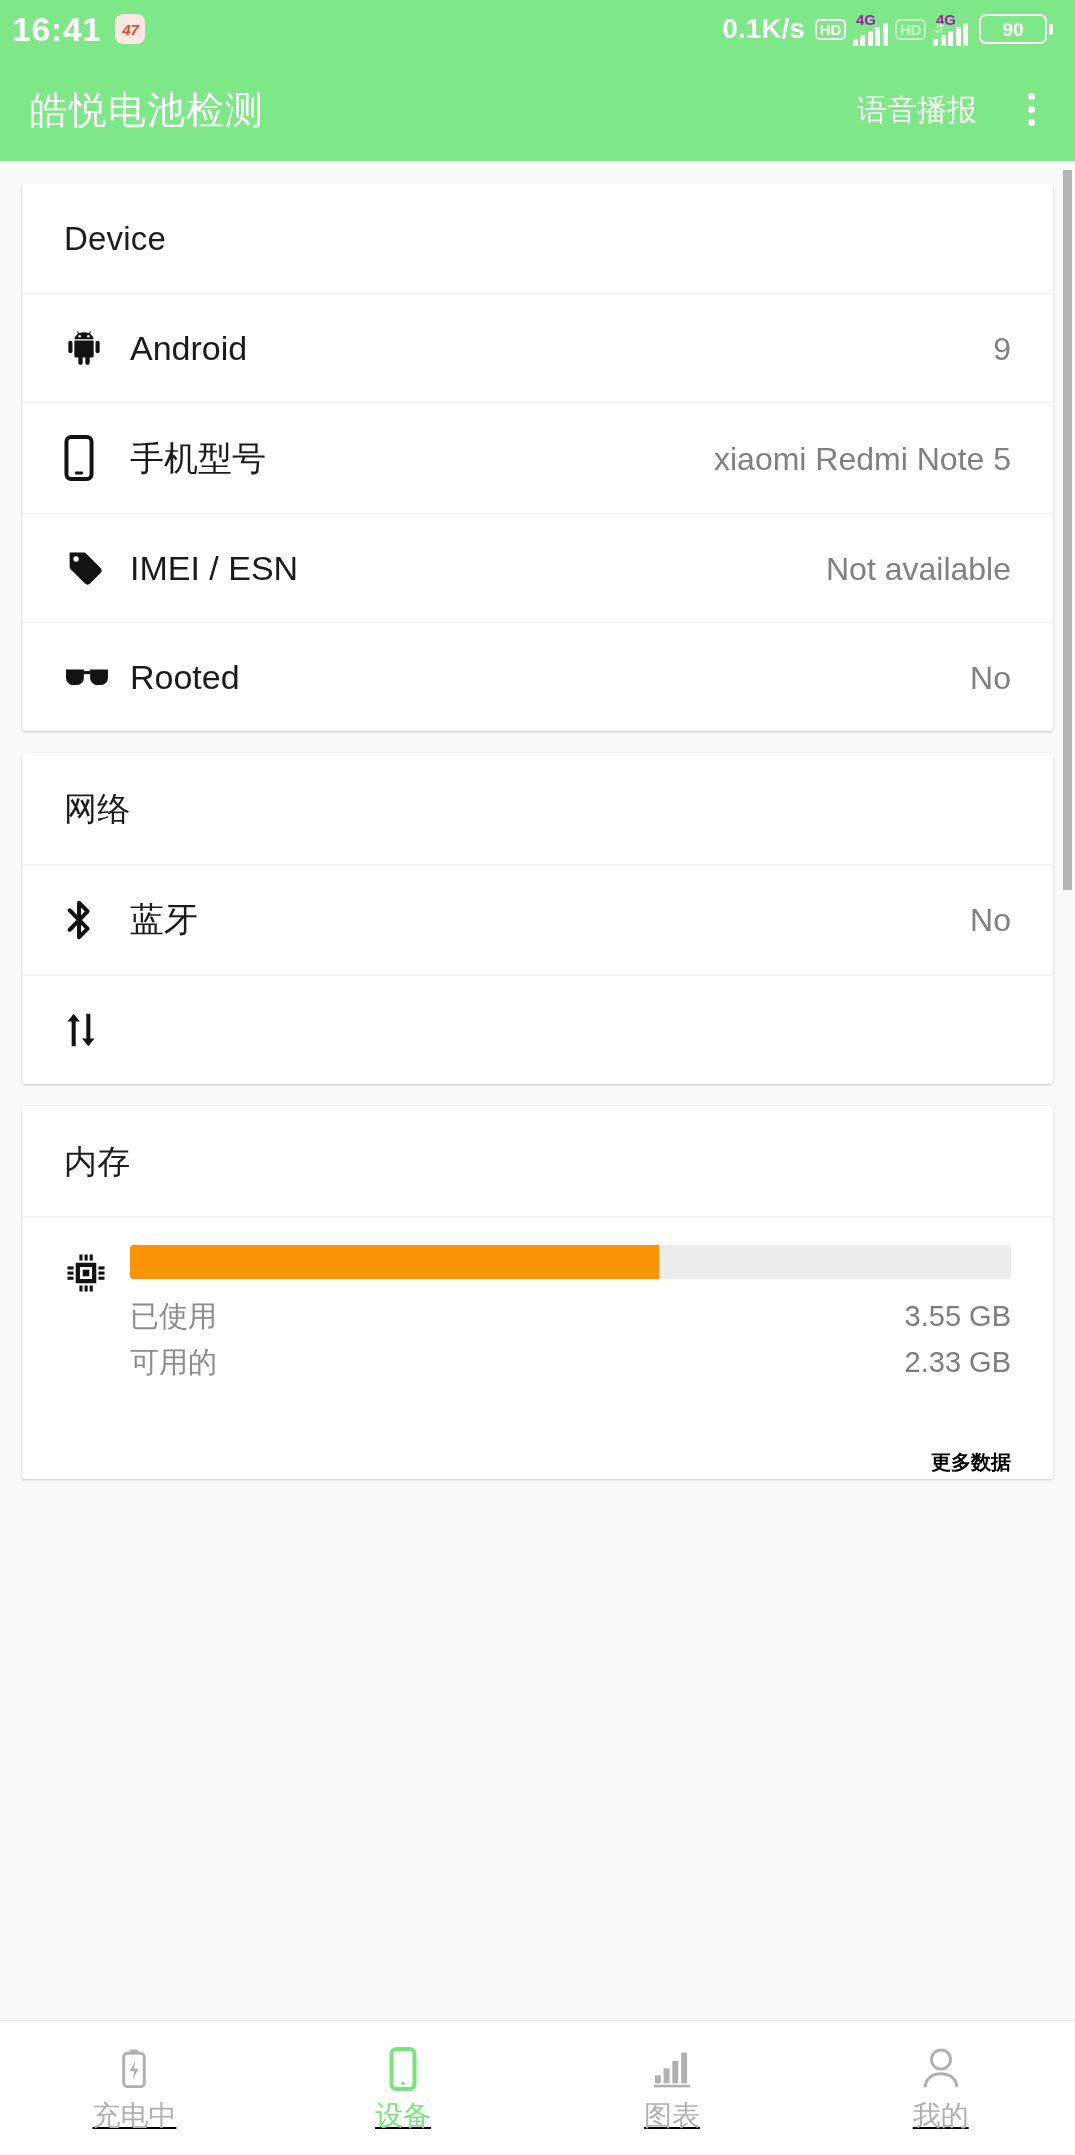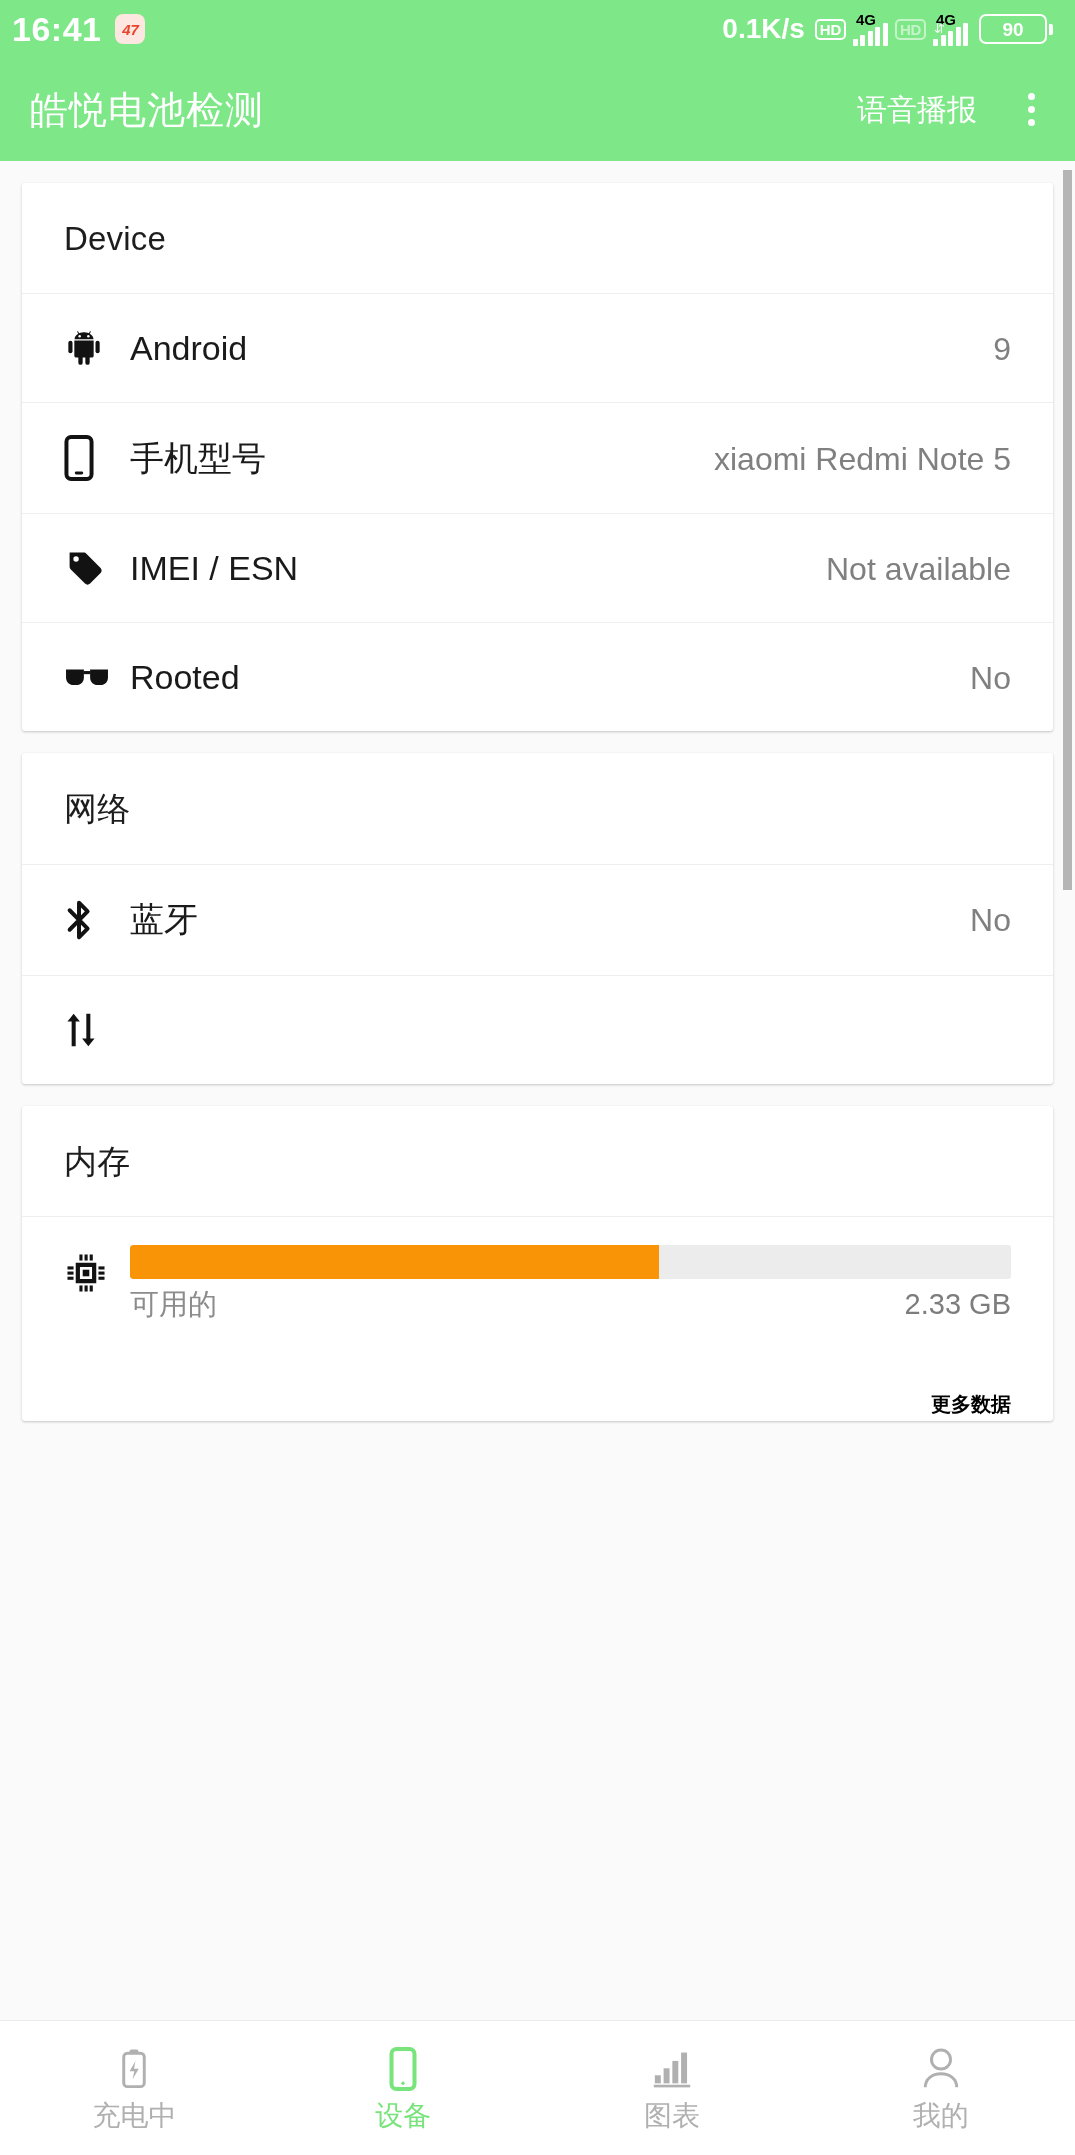--- a/index.html
+++ b/index.html
@@ -77,21 +77,21 @@
   }
   .hd-badge.dim { opacity: 0.55; }
   .sig-group {
     display: flex;
     align-items: flex-end;
     gap: 2px;
     position: relative;
     height: 34px;
   }
   .sig-4g {
-    color: #000000;
+    color: #a21caf;
     font-size: 15px;
     font-weight: bold;
     position: absolute;
     top: 0px;
     left: 3px;
     line-height: 1;
   }
   .sig-bars {
     display: flex;
     align-items: flex-end;
@@ -343,20 +343,21 @@
     position: absolute;
     left: 0;
     right: 0;
     bottom: 0;
     height: 134px;
     background: #ffffff;
     border-top: 1px solid #ececec;
     display: flex;
     align-items: flex-start;
     z-index: 10;
+    text-decoration: underline;
   }
   .nav-item {
     flex: 1;
     display: flex;
     flex-direction: column;
     align-items: center;
     justify-content: center;
     gap: 10px;
     color: #b0b0b0;
     height: 100%;
@@ -543,20 +544,24 @@
           <rect x="1.9" y="14" width="3.3" height="1.7"></rect>
           <rect x="18.8" y="8.4" width="3.3" height="1.7"></rect>
           <rect x="18.8" y="11.2" width="3.3" height="1.7"></rect>
           <rect x="18.8" y="14" width="3.3" height="1.7"></rect>
         </svg>
       </div>
       <div class="mem-body">
         <div class="progress-track">
           <div class="progress-fill" id="mem-fill" style="width: 60%; background: rgb(249, 148, 6);"></div>
         </div>
+        <div class="mem-line">
+          <span class="mem-key">已使用</span>
+          <span class="mem-val">3.55 GB</span>
+        </div>
         <div class="mem-line" style="margin-top:6px;">
           <span class="mem-key">可用的</span>
           <span class="mem-val">2.33 GB</span>
         </div>
       </div>
     </div>
 
     <div class="more-data">更多数据</div>
   </div>
 

